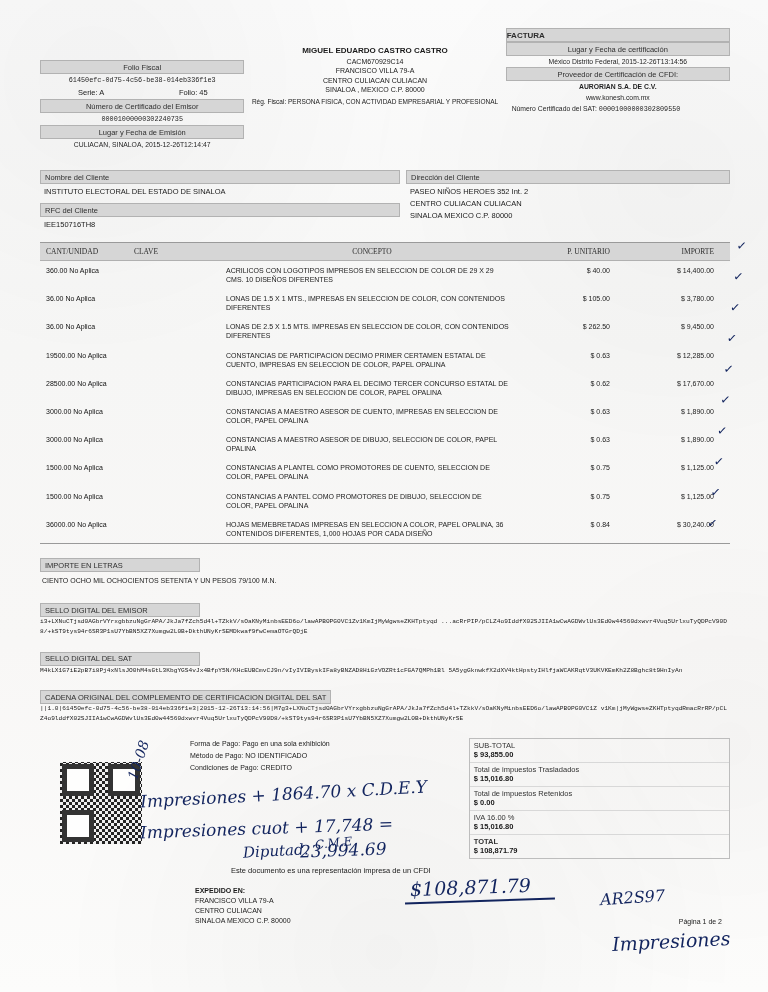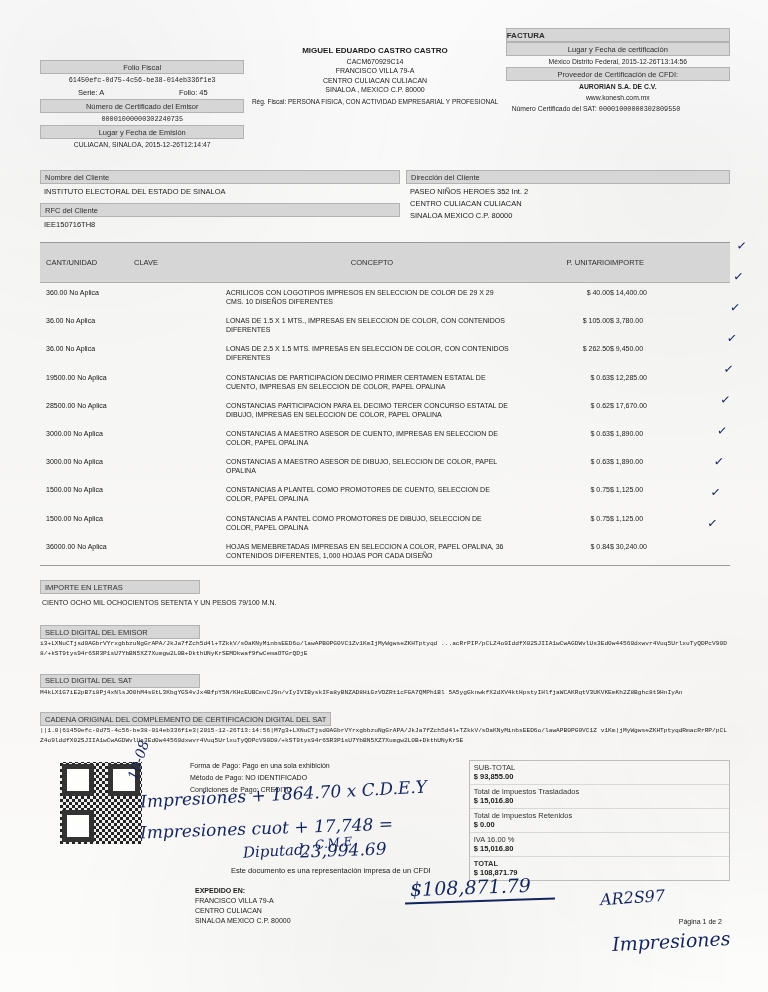--- a/index.html
+++ b/index.html
@@ -66,27 +66,27 @@
   .lbl{
     background:#d6d6d6;border:1px solid #b2b2b2;
     font-size:7.5px;padding:1.5px 4px;color:#2f2f2f;
   }
   .lbl-val{font-size:7.5px;padding:3px 4px;}
 
   
   .tbl{margin-top:10px;border-top:1px solid #9a9a9a;border-bottom:1px solid #9a9a9a;}
   .tbl-head{
     display:flex;background:#d6d6d6;border-bottom:1px solid #b0b0b0;
-    font-size:7.5px;color:#2d2d2d;padding:15px 0;
+    font-size:7.5px;color:#2d2d2d;padding:4px 0;font-family:Liberation Serif, serif;
   }
   .c-cant{width:88px;padding-left:6px;}
   .c-clave{width:92px;}
   .c-conc{flex:1;}
   .c-pu{width:92px;text-align:right;}
-  .c-imp{width:104px;padding-right:16px;}
+  .c-imp{width:104px;text-align:right;padding-right:16px;}
   .row{display:flex;padding:5px 0;font-size:7px;line-height:1.3;}
   .row .c-cant{color:#111;}
   .row .c-conc{padding-right:8px;}
 
   
   .sec{margin-top:10px;}
   .sec .lbl{display:inline-block;min-width:150px;}
   .sec-body{font-size:7px;padding:4px 2px 2px 2px;line-height:1.5;word-break:break-all;}
   .sello{font-size:6.2px;line-height:1.6;word-break:break-all;font-family:"Liberation Mono", monospace;}
 

